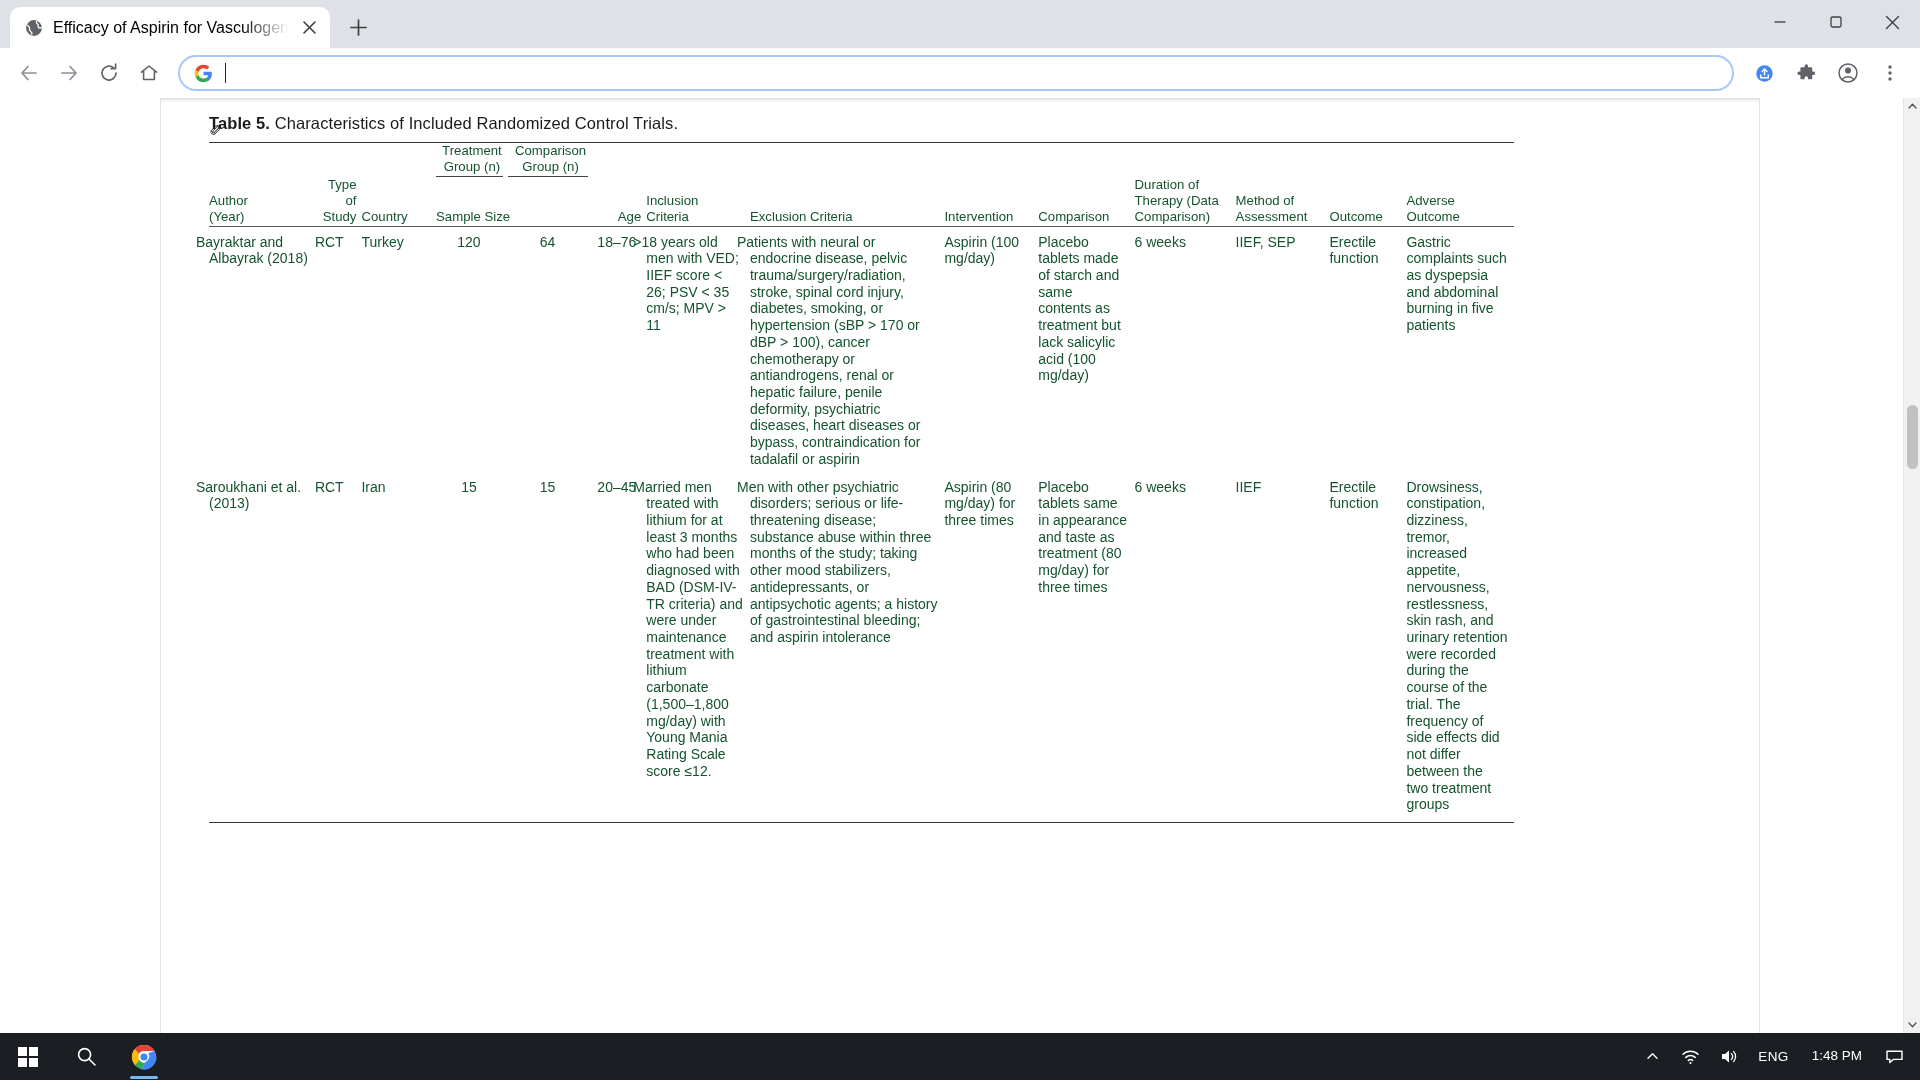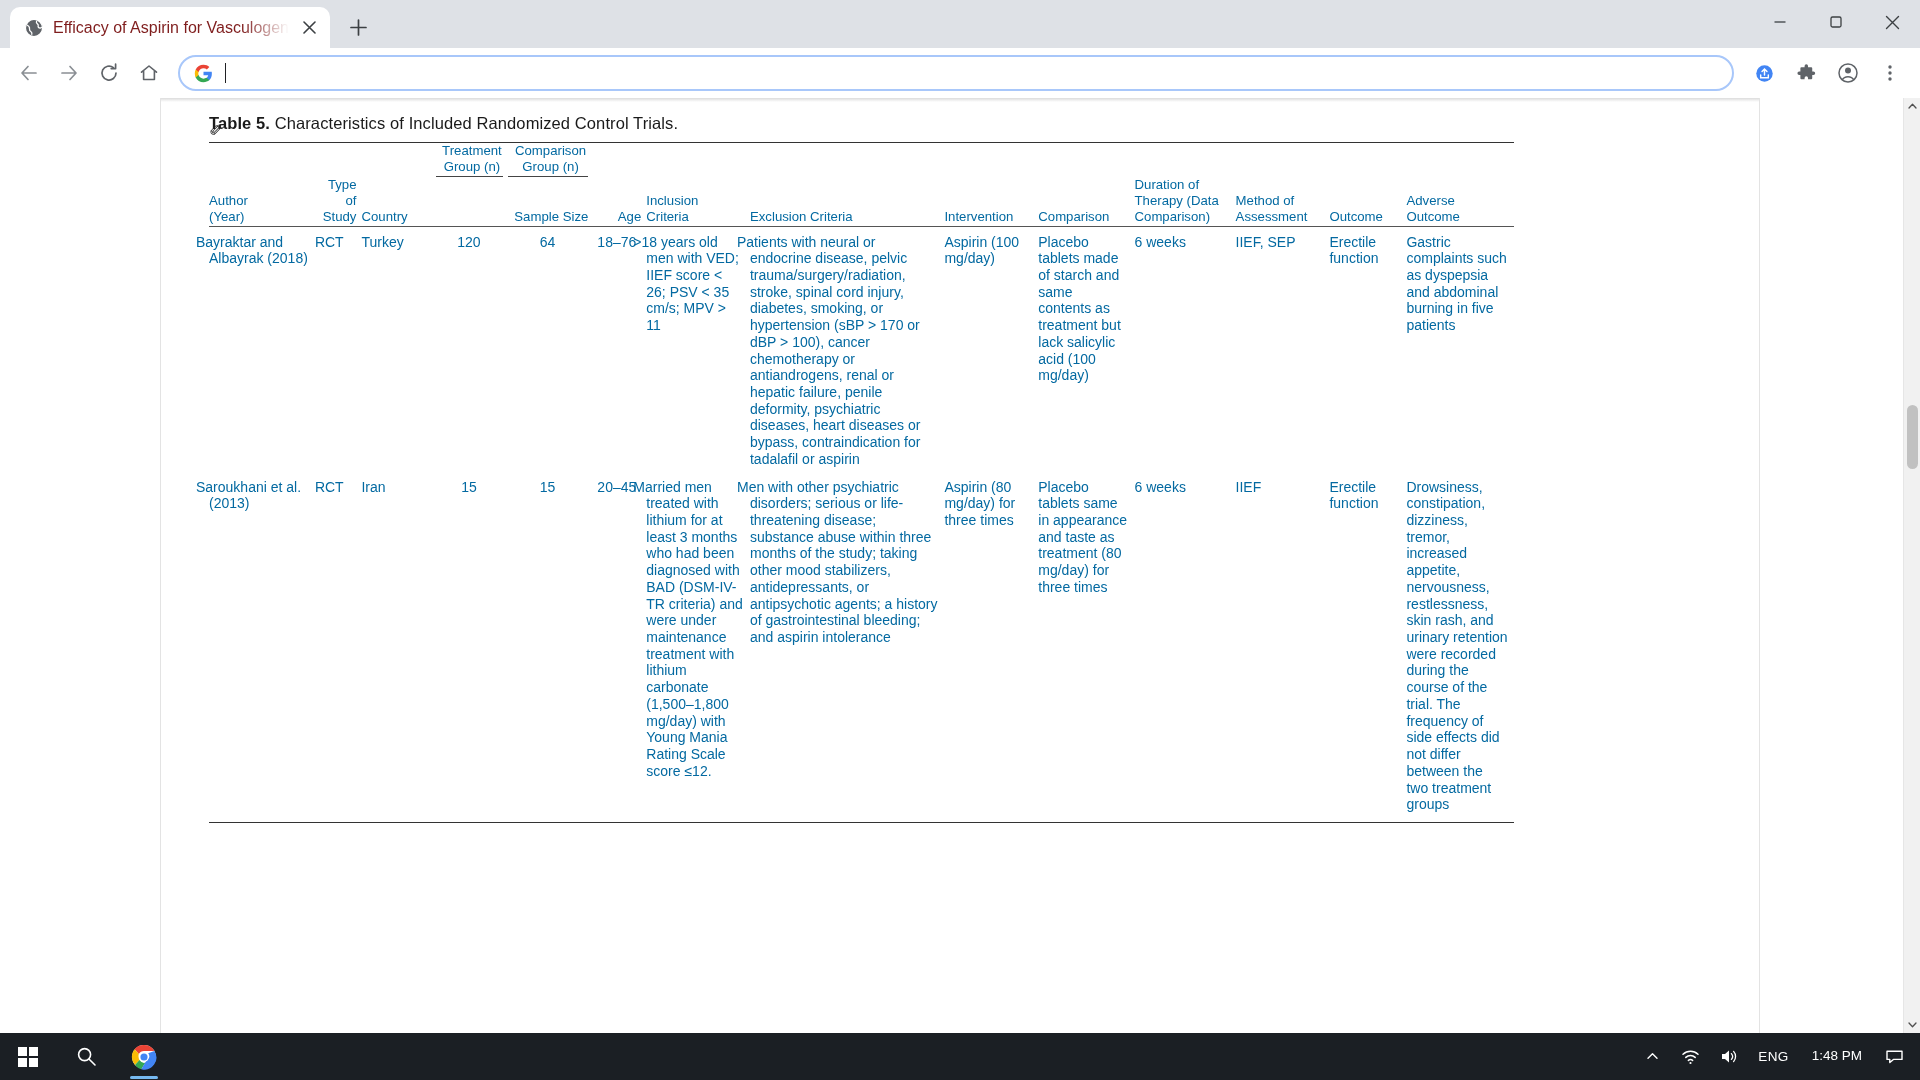--- a/index.html
+++ b/index.html
@@ -29,21 +29,21 @@
     border-radius: 10px 10px 0 0;
     display: flex;
     align-items: center;
     padding: 0 8px 0 14px;
     gap: 9px;
     position: relative;
   }
   .tab-favicon { width: 20px; height: 20px; flex: 0 0 20px; display: block; }
   .tab-title {
     font-size: 16px;
-    color: #7f1d1d;
+    color: #000000;
     white-space: nowrap;
     overflow: hidden;
     flex: 1 1 auto;
     -webkit-mask-image: linear-gradient(to right, #000 80%, transparent 100%);
     mask-image: linear-gradient(to right, #000 80%, transparent 100%);
   }
   .tab-close {
     width: 24px; height: 24px; flex: 0 0 24px;
     display: flex; align-items: center; justify-content: center;
     border-radius: 50%;
@@ -143,21 +143,21 @@
     letter-spacing: 0.1px;
   }
   .tbl-caption b { font-weight: bold; }
 
   table.sci {
     border-collapse: collapse;
     width: 1305px;
     margin-left: 12px;
     font-size: 13.2px;
     line-height: 1.19;
-    color: #0369a1;
+    color: #14532d;
   }
   table.sci thead tr.hrow td { vertical-align: bottom; padding: 0 5px 1px 0; }
   .rule-top { border-top: 1.6px solid #333; }
   .rule-bottom { border-bottom: 1.1px solid #555; }
   .rule-final { border-bottom: 1.6px solid #333; }
 
   .spanhdr {
     text-align: center;
     padding-bottom: 2px;
     font-size: 13.2px;
@@ -417,21 +417,21 @@
                 <div>(Year)</div>
               </td>
               <td class="rule-bottom hcell c w-type">
                 <div>Type</div>
                 <div>of</div>
                 <div>Study</div>
               </td>
               <td class="rule-bottom hcell w-country">
                 <div>Country</div>
               </td>
-              <td class="rule-bottom hcell c w-tg" colspan="2" style="text-align:right;">
+              <td class="rule-bottom hcell c w-tg" colspan="2" style="text-align:left;">
                 <div>Sample Size</div>
               </td>
               <td class="rule-bottom hcell c w-age">
                 <div>Age</div>
               </td>
               <td class="rule-bottom hcell w-inc">
                 <div>Inclusion</div>
                 <div>Criteria</div>
               </td>
               <td class="rule-bottom hcell w-exc">

